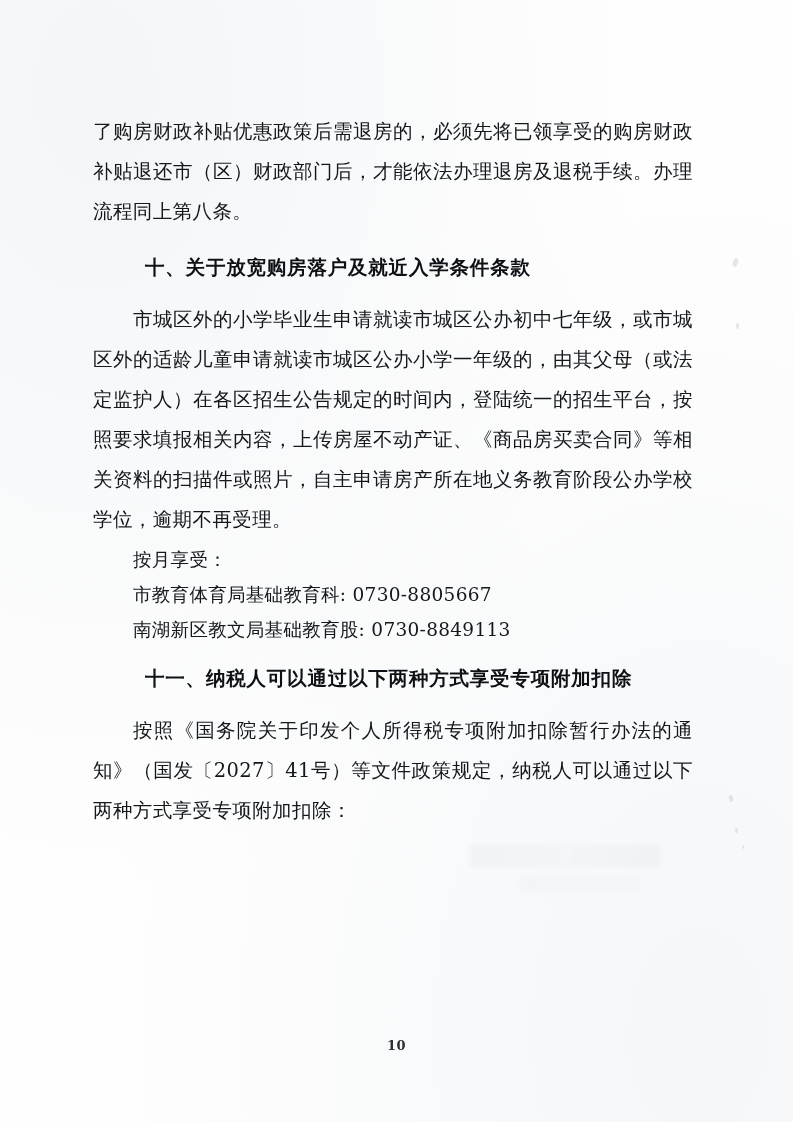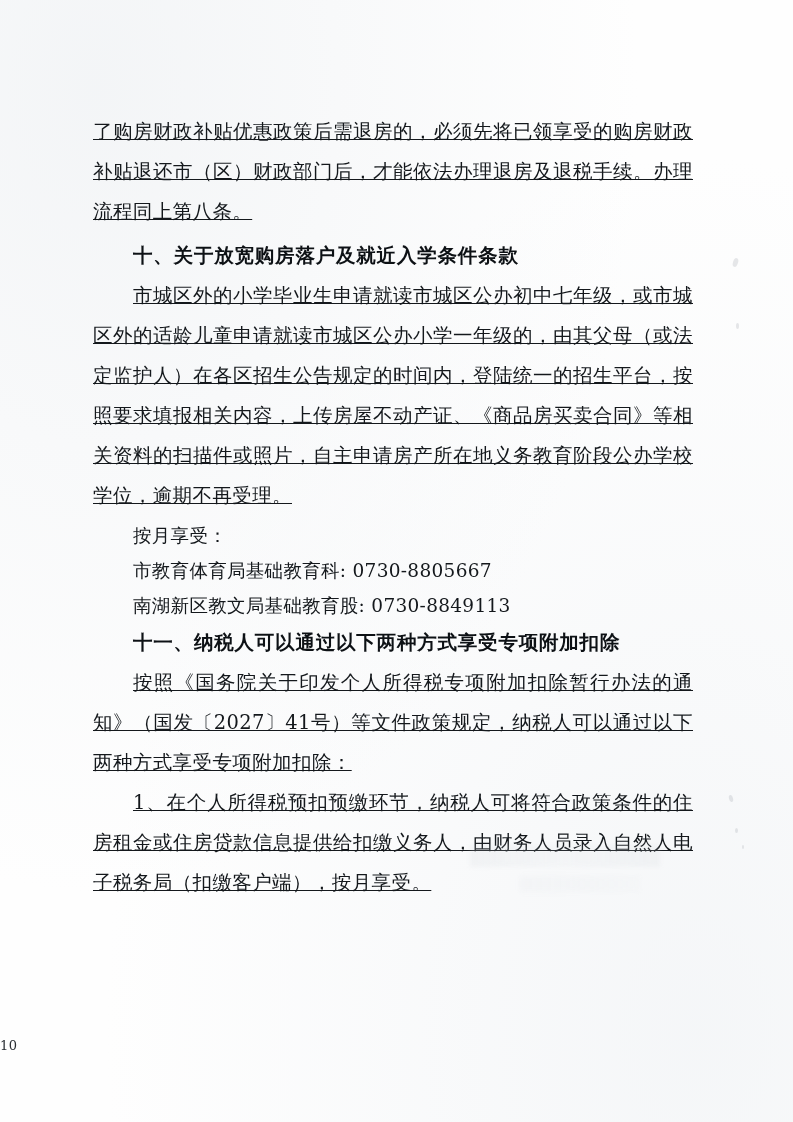--- a/index.html
+++ b/index.html
@@ -31,57 +31,57 @@
     width: 600px;
   }
   .para {
     font-size: 19.5px;
     line-height: 40px;
     letter-spacing: 0.4px;
     text-align: justify;
     text-justify: inter-ideograph;
     margin: 0 0 0 0;
     color: #14181c;
-    text-decoration: underline;
   }
   .indent2 {
     text-indent: 40px;
   }
   .heading {
     font-size: 19.5px;
     line-height: 40px;
     font-weight: bold;
     letter-spacing: 0.8px;
     text-indent: 40px;
-    margin: 0;
+    margin: 12px;
     color: #0d1115;
     font-family: "DejaVu Sans", "Liberation Sans", sans-serif;
   }
   .contact-block {
     margin-top: 2px;
   }
   .contact-line {
     font-size: 18.5px;
     line-height: 35px;
     text-indent: 40px;
     letter-spacing: 0.3px;
     color: #14181c;
     margin: 0;
   }
   .gap-sm { height: 4px; }
   .page-number {
     position: absolute;
     left: 0;
     right: 0;
     top: 1038px;
-    text-align: left;
+    text-align: center;
     font-size: 13px;
     font-family: "DejaVu Serif", "Liberation Serif", serif;
     color: #2a2f34;
     letter-spacing: 0.5px;
+    font-weight: bold;
   }
   
   .speckle {
     position: absolute;
     background: rgba(120,130,140,0.18);
     border-radius: 50%;
   }
   .sp1 { left: 733px; top: 258px; width: 5px; height: 9px; transform: rotate(18deg); }
   .sp2 { left: 736px; top: 323px; width: 3px; height: 6px; }
   .sp3 { left: 729px; top: 795px; width: 4px; height: 7px; transform: rotate(-15deg); }
@@ -126,21 +126,20 @@
     <div class="contact-block">
       <p class="contact-line">按月享受：</p>
       <p class="contact-line">市教育体育局基础教育科: 0730-8805667</p>
       <p class="contact-line">南湖新区教文局基础教育股: 0730-8849113</p>
     </div>
 
     <p class="heading">十一、纳税人可以通过以下两种方式享受专项附加扣除</p>
 
     <p class="para indent2">按照《国务院关于印发个人所得税专项附加扣除暂行办法的通知》（国发〔2027〕41号）等文件政策规定，纳税人可以通过以下两种方式享受专项附加扣除：</p>
 
-    <p class="para indent2">1、在个人所得税预扣预缴环节，纳税人可将符合政策条件的住房租金或住房贷款信息提供给扣缴义务人，由财务人员录入自然人电子税务局（扣缴客户端），按月享受。</p>
 
   </div>
 
   <div class="ghost"></div>
   <div class="ghost2"></div>
 
   <span class="speckle sp1"></span>
   <span class="speckle sp2"></span>
   <span class="speckle sp3"></span>
   <span class="speckle sp4"></span>

